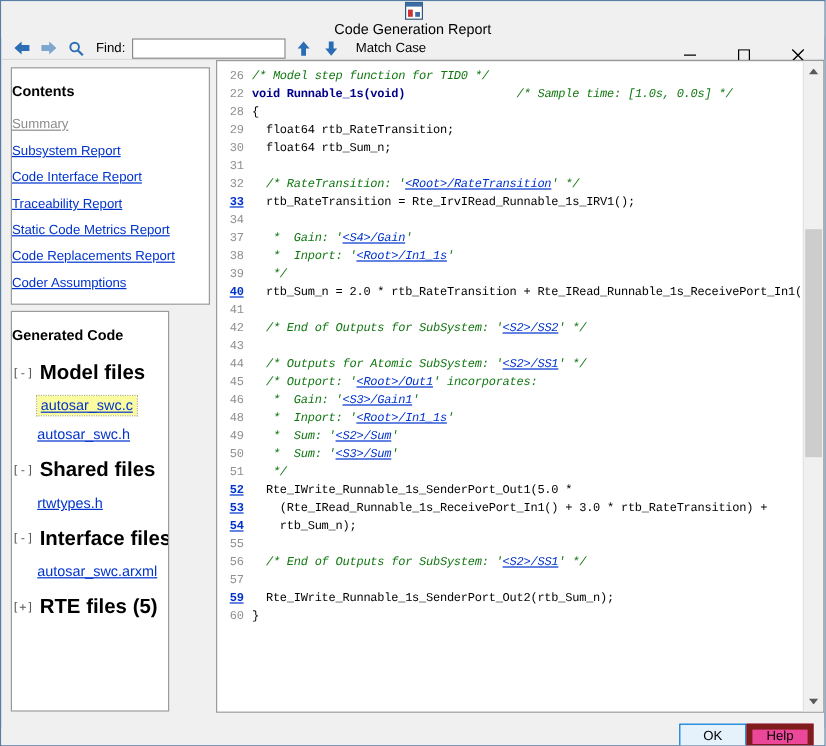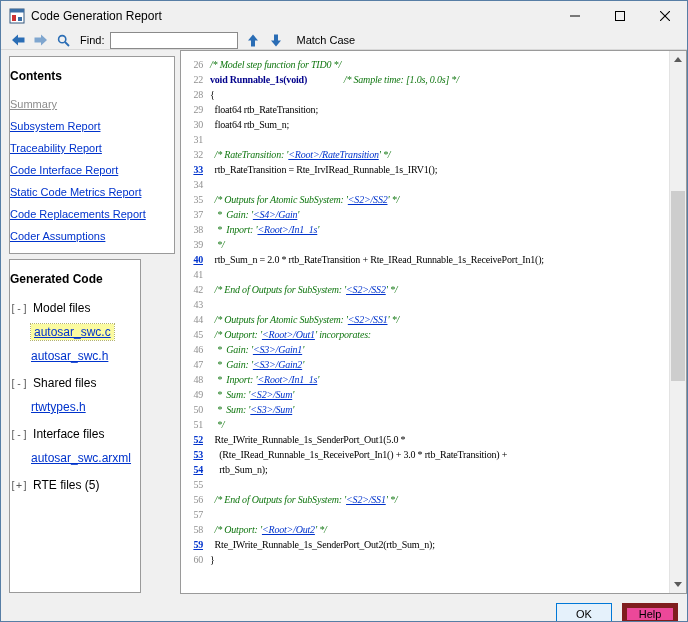--- a/index.html
+++ b/index.html
@@ -7,62 +7,62 @@
   body {
     font-family:"Liberation Sans", sans-serif;
     background:#f0f0f0;
     position:relative;
     overflow:hidden;
     border:1px solid #577ea5;
     font-size:12px;
     color:#000;
   }
   
-  .titlebar { height:30px; display:flex; align-items:center; background:#f0f0f0; }
+  .titlebar { height:30px; display:flex; align-items:center; background:#f0f0f0;flex-direction:column; }
   .app-icon { width:16px; height:16px; margin:0 6px 0 8px; flex:0 0 auto; }
   .title { font-size:12px; color:#000; white-space:nowrap; }
   .win-controls { margin-left:auto; display:flex; height:100%; }
   .win-btn { width:45px; height:30px; display:flex; align-items:center; justify-content:center; cursor:default; }
   
   .toolbar { height:19px; display:flex; align-items:center; padding-left:8px; gap:6px; border-bottom:1px solid #d9d9d9; }
   .tb-icon { display:flex; align-items:center; justify-content:center; width:17px; height:16px; cursor:pointer; }
   .find-label { font-size:11px; margin-left:2px; }
   .find-input { width:128px; height:17px; border:1px solid #8a8a8a; background:#fff; font-size:11px; font-family:"Liberation Sans",sans-serif; padding:0 3px; }
   .match-case { font-size:11px; margin-left:6px; cursor:pointer; }
   
   .panel { position:absolute; background:#ffffff; border:1px solid #9a9a9a; padding:12px 0; overflow:hidden; }
   #contents-panel { left:8px; top:55px; width:166px; height:198px; }
   #generated-panel { left:8px; top:258px; width:132px; height:334px; }
   .panel-heading { font-weight:bold; font-size:12px; margin-bottom:15px; }
   .side-link { display:block; color:var(--link); text-decoration:underline; font-size:11px; margin-bottom:10px; cursor:pointer; white-space:nowrap; }
   .side-link.current { color:#8c8c8c; }
   .tree-group-row { margin-top:13px; display:flex; align-items:center; gap:5px; white-space:nowrap; }
   .expander { color:#5a5a5a; font-size:10px; font-family:"DejaVu Sans Mono",monospace; cursor:pointer; }
-  .tree-group-label { font-weight:normal; font-size:12px; }
+  .tree-group-label { font-weight:bold; font-size:17px; }
   .tree-file-row { margin:10px 0 0 21px; white-space:nowrap; }
   .file-link { color:var(--link); text-decoration:underline; font-size:12px; cursor:pointer; }
   .file-link.selected { background:var(--highlight); outline:1px dotted #b4b46e; padding:1px 3px; }
   
   #code-panel { position:absolute; left:179px; top:49px; width:507px; height:544px; background:#fff; border:1px solid #9a9a9a; overflow:hidden; }
   .code-scroll { position:absolute; left:0; top:0; right:17px; bottom:0; overflow:hidden; padding:6px 0 0 0; }
-  .code-line { display:flex; white-space:pre; font-family:Liberation Serif, serif; font-size:10px; line-height:15px; letter-spacing:-0.2px; }
+  .code-line { display:flex; white-space:pre; font-family:Liberation Mono, monospace; font-size:10px; line-height:15px; letter-spacing:-0.2px; }
   .num { flex:0 0 22px; text-align:right; margin-right:7px; color:#909090; }
   a.numlink { color:var(--link); font-weight:bold; text-decoration:underline; cursor:pointer; }
   .code-text { white-space:pre; }
   .sc { color:var(--comment); font-style:italic; }
   .sk { color:var(--keyword); font-weight:bold; }
   .sl { color:var(--link); font-style:italic; text-decoration:underline; cursor:pointer; }
   .sp { color:#000; }
   
   .vscroll { position:absolute; right:0; top:0; width:17px; height:100%; background:#f0f0f0; border-left:1px solid #e3e3e3; }
   .scroll-btn { height:17px; display:flex; align-items:center; justify-content:center; cursor:pointer; }
   .scroll-btn.down { position:absolute; bottom:0; left:0; right:0; }
   .scroll-thumb { position:absolute; left:1px; right:1px; top:140px; height:190px; background:#cdcdcd; cursor:pointer; }
   
-  .bottom-bar { position:absolute; left:0; right:0; bottom:0; height:14px; display:flex; align-items:center; justify-content:flex-end; gap:10px; padding-right:9px; background:#f0f0f0; }
+  .bottom-bar { position:absolute; left:0; right:0; bottom:0; height:14px; display:flex; align-items:center; justify-content:flex-end; padding-right:9px; background:#f0f0f0; }
   .btn { height:22px; min-width:56px; background:#ec4899; border:5px solid #7f1d1d; font-size:11px; font-family:"Liberation Sans",sans-serif; cursor:pointer; }
   .btn.default { background:#e5f1fb; border:1px solid #0078d7; }
 </style>
 </head>
 <body>
 
 <div class="titlebar">
   <svg class="app-icon" viewBox="0 0 16 16">
     <rect x="1" y="1" width="14" height="14" fill="#ffffff" stroke="#33567c"></rect>
     <rect x="1" y="1" width="14" height="3.5" fill="#3a6ea5"></rect>
@@ -119,22 +119,22 @@
       </svg>
   </span>
   <span class="match-case">Match Case</span>
 </div>
 
 <div class="panel" id="contents-panel">
   <div class="panel-heading">Contents</div>
   <div>
       <a class="side-link current">Summary</a>
       <a class="side-link">Subsystem Report</a>
+      <a class="side-link">Code Interface Report</a>
       <a class="side-link">Traceability Report</a>
-      <a class="side-link">Code Interface Report</a>
       <a class="side-link">Static Code Metrics Report</a>
       <a class="side-link">Code Replacements Report</a>
       <a class="side-link">Coder Assumptions</a>
     </div>
 </div>
 
 <div class="panel" id="generated-panel">
   <div class="panel-heading">Generated Code</div>
   <div>
       <div class="tree-group-row">
@@ -164,43 +164,40 @@
   <div class="code-scroll">
       <div class="code-line"><span class="num">26</span><span class="code-text"><span class="sc">/* Model step function for TID0 */</span></span></div>
       <div class="code-line"><span class="num">22</span><span class="code-text"><span class="sk">void Runnable_1s(void)</span><span class="sp">                </span><span class="sc">/* Sample time: [1.0s, 0.0s] */</span></span></div>
       <div class="code-line"><span class="num">28</span><span class="code-text"><span class="sp">{</span></span></div>
       <div class="code-line"><span class="num">29</span><span class="code-text"><span class="sp">  float64 rtb_RateTransition;</span></span></div>
       <div class="code-line"><span class="num">30</span><span class="code-text"><span class="sp">  float64 rtb_Sum_n;</span></span></div>
       <div class="code-line"><span class="num">31</span><span class="code-text"></span></div>
       <div class="code-line"><span class="num">32</span><span class="code-text"><span class="sc">  /* RateTransition: '</span><a class="sl">&lt;Root&gt;/RateTransition</a><span class="sc">' */</span></span></div>
       <div class="code-line"><a class="num numlink">33</a><span class="code-text"><span class="sp">  rtb_RateTransition = Rte_IrvIRead_Runnable_1s_IRV1();</span></span></div>
       <div class="code-line"><span class="num">34</span><span class="code-text"></span></div>
-      <div class="code-line"><span class="num">35</span><span class="code-text"><span class="sc">  /* Outputs for Atomic SubSystem: '</span><a class="sl">&lt;S2&gt;/SS2</a><span class="sc">' */</span></span></div>
       <div class="code-line"><span class="num">37</span><span class="code-text"><span class="sc">   *  Gain: '</span><a class="sl">&lt;S4&gt;/Gain</a><span class="sc">'</span></span></div>
       <div class="code-line"><span class="num">38</span><span class="code-text"><span class="sc">   *  Inport: '</span><a class="sl">&lt;Root&gt;/In1_1s</a><span class="sc">'</span></span></div>
       <div class="code-line"><span class="num">39</span><span class="code-text"><span class="sc">   */</span></span></div>
       <div class="code-line"><a class="num numlink">40</a><span class="code-text"><span class="sp">  rtb_Sum_n = 2.0 * rtb_RateTransition + Rte_IRead_Runnable_1s_ReceivePort_In1();</span></span></div>
       <div class="code-line"><span class="num">41</span><span class="code-text"></span></div>
       <div class="code-line"><span class="num">42</span><span class="code-text"><span class="sc">  /* End of Outputs for SubSystem: '</span><a class="sl">&lt;S2&gt;/SS2</a><span class="sc">' */</span></span></div>
       <div class="code-line"><span class="num">43</span><span class="code-text"></span></div>
       <div class="code-line"><span class="num">44</span><span class="code-text"><span class="sc">  /* Outputs for Atomic SubSystem: '</span><a class="sl">&lt;S2&gt;/SS1</a><span class="sc">' */</span></span></div>
       <div class="code-line"><span class="num">45</span><span class="code-text"><span class="sc">  /* Outport: '</span><a class="sl">&lt;Root&gt;/Out1</a><span class="sc">' incorporates:</span></span></div>
       <div class="code-line"><span class="num">46</span><span class="code-text"><span class="sc">   *  Gain: '</span><a class="sl">&lt;S3&gt;/Gain1</a><span class="sc">'</span></span></div>
-      <div class="code-line"><span class="num">47</span><span class="code-text"><span class="sc">   *  Gain: '</span><a class="sl">&lt;S3&gt;/Gain2</a><span class="sc">'</span></span></div>
       <div class="code-line"><span class="num">48</span><span class="code-text"><span class="sc">   *  Inport: '</span><a class="sl">&lt;Root&gt;/In1_1s</a><span class="sc">'</span></span></div>
       <div class="code-line"><span class="num">49</span><span class="code-text"><span class="sc">   *  Sum: '</span><a class="sl">&lt;S2&gt;/Sum</a><span class="sc">'</span></span></div>
       <div class="code-line"><span class="num">50</span><span class="code-text"><span class="sc">   *  Sum: '</span><a class="sl">&lt;S3&gt;/Sum</a><span class="sc">'</span></span></div>
       <div class="code-line"><span class="num">51</span><span class="code-text"><span class="sc">   */</span></span></div>
       <div class="code-line"><a class="num numlink">52</a><span class="code-text"><span class="sp">  Rte_IWrite_Runnable_1s_SenderPort_Out1(5.0 *</span></span></div>
       <div class="code-line"><a class="num numlink">53</a><span class="code-text"><span class="sp">    (Rte_IRead_Runnable_1s_ReceivePort_In1() + 3.0 * rtb_RateTransition) +</span></span></div>
       <div class="code-line"><a class="num numlink">54</a><span class="code-text"><span class="sp">    rtb_Sum_n);</span></span></div>
       <div class="code-line"><span class="num">55</span><span class="code-text"></span></div>
       <div class="code-line"><span class="num">56</span><span class="code-text"><span class="sc">  /* End of Outputs for SubSystem: '</span><a class="sl">&lt;S2&gt;/SS1</a><span class="sc">' */</span></span></div>
       <div class="code-line"><span class="num">57</span><span class="code-text"></span></div>
-      <div class="code-line"><span class="num">58</span><span class="code-text"><span class="sc">  /* Outport: '</span><a class="sl">&lt;Root&gt;/Out2</a><span class="sc">' */</span></span></div>
       <div class="code-line"><a class="num numlink">59</a><span class="code-text"><span class="sp">  Rte_IWrite_Runnable_1s_SenderPort_Out2(rtb_Sum_n);</span></span></div>
       <div class="code-line"><span class="num">60</span><span class="code-text"><span class="sp">}</span></span></div>
     </div>
   <div class="vscroll">
     <div class="scroll-btn">
       <svg width="8" height="5" viewBox="0 0 8 5">
           <path d="M4 0 L8 5 H0 Z" fill="#5a5a5a"></path>
         </svg>
     </div>
     <div class="scroll-thumb"></div>

